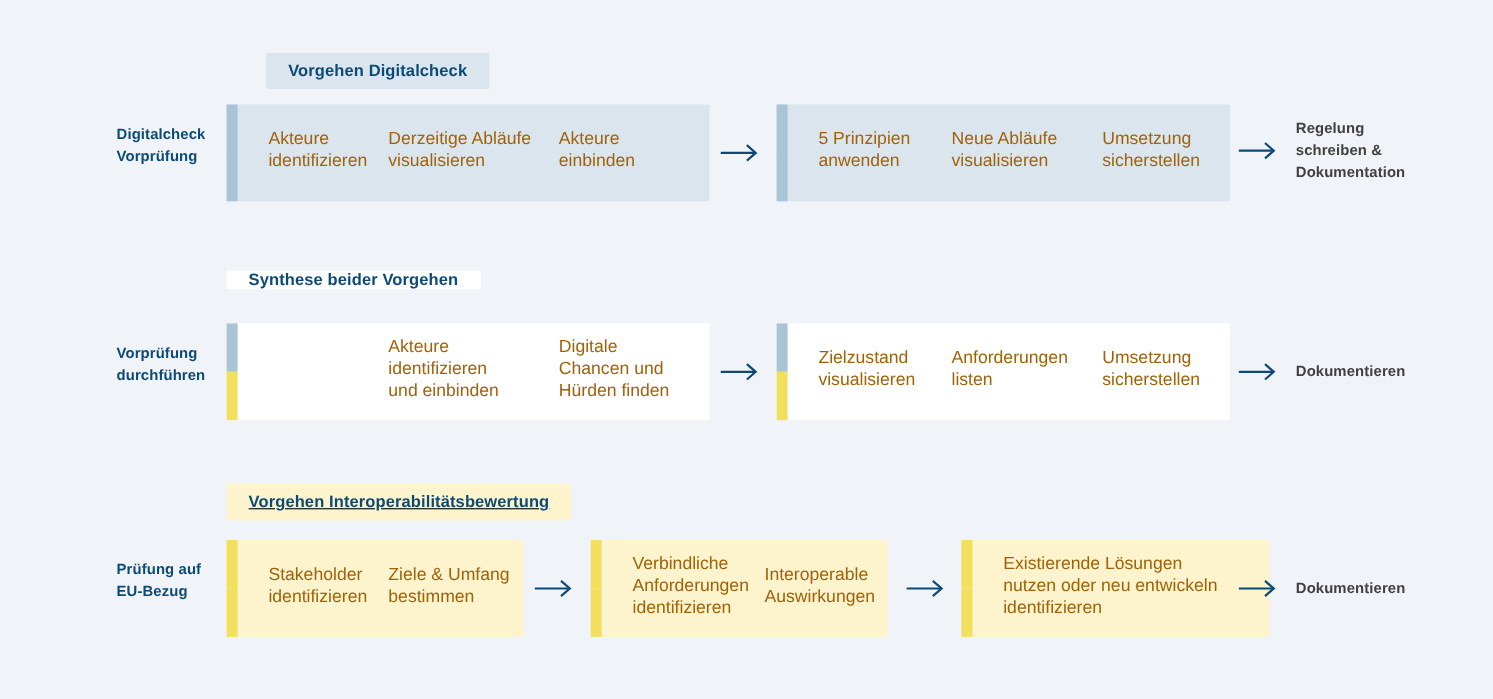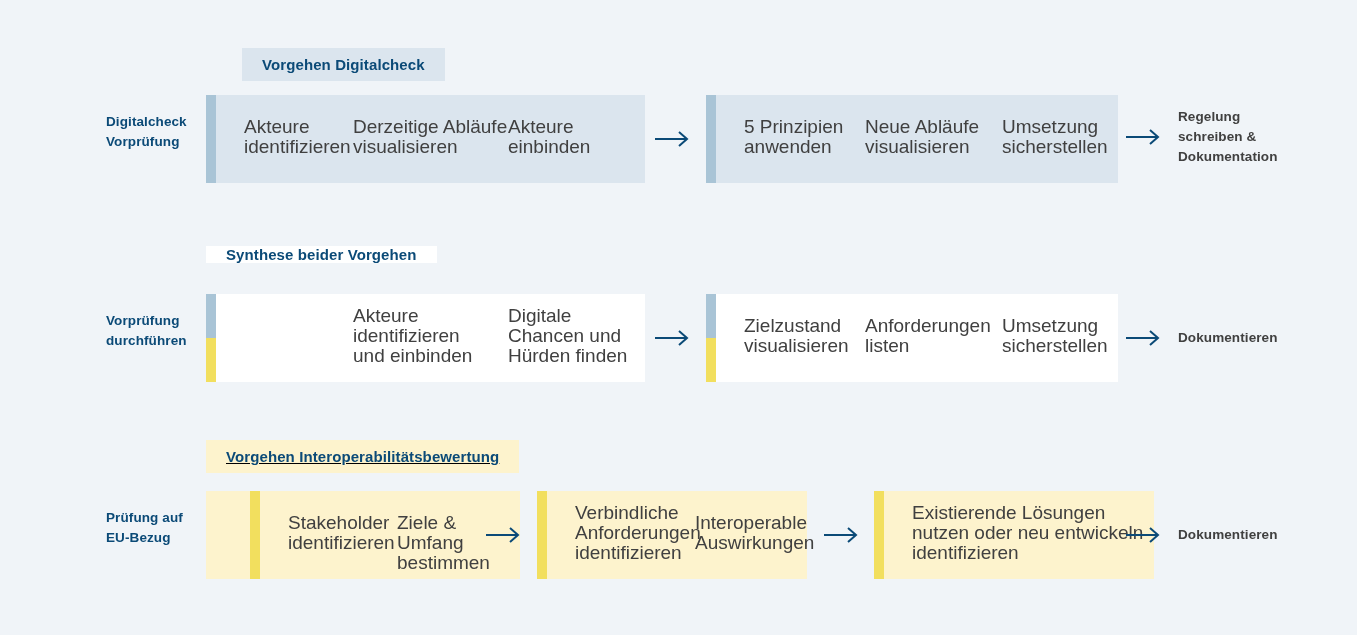--- a/index.html
+++ b/index.html
@@ -116,22 +116,22 @@
   }
   .phase-bar .half { flex: 1 1 50%; }
   .phase-body {
     flex: 1 1 auto;
     display: flex;
     align-items: center;
     position: relative;
   }
   .step {
     position: absolute;
-    color: #404040;
-    font-size: 19px;
+    color: #a16207;
+    font-size: 16px;
     line-height: 20px;
     white-space: pre-line;
   }
 
   
   .tone-blue   { background: #dbe5ee; }
   .tone-blue-chip { background: #dbe5ee; }
   .tone-white  { background: #ffffff; }
   .tone-yellow { background: #fdf3cd; text-decoration: underline; }
   .bar-blue    { background: #a9c4d6; }
@@ -280,21 +280,21 @@
 
     <div class="entry" style="top:508px;">
       <span class="entry-label">Prüfung auf
 EU-Bezug</span>
       <svg class="arrow" viewBox="0 0 38 20">
         <line x1="0" y1="10" x2="31" y2="10" stroke="#0b4a77" stroke-width="2"></line>
         <polyline points="24,3 32,10 24,17" fill="none" stroke="#0b4a77" stroke-width="2"></polyline>
       </svg>
     </div>
 
-    <div class="phase tone-yellow" style="left:206px; top:491px; width:270px; height:88px;padding-left:44px;">
+    <div class="phase tone-yellow" style="left:206px; top:491px; width:270px; height:88px;">
       <div class="phase-bar">
         <div class="half bar-yellow"></div>
           <div class="half bar-yellow"></div>
       </div>
       <div class="phase-body">
         <span class="step" style="left:28px; top:22px;">Stakeholder
 identifizieren</span>
         <span class="step" style="left:137px; top:22px;">Ziele &amp; Umfang
 bestimmen</span>
       </div>

